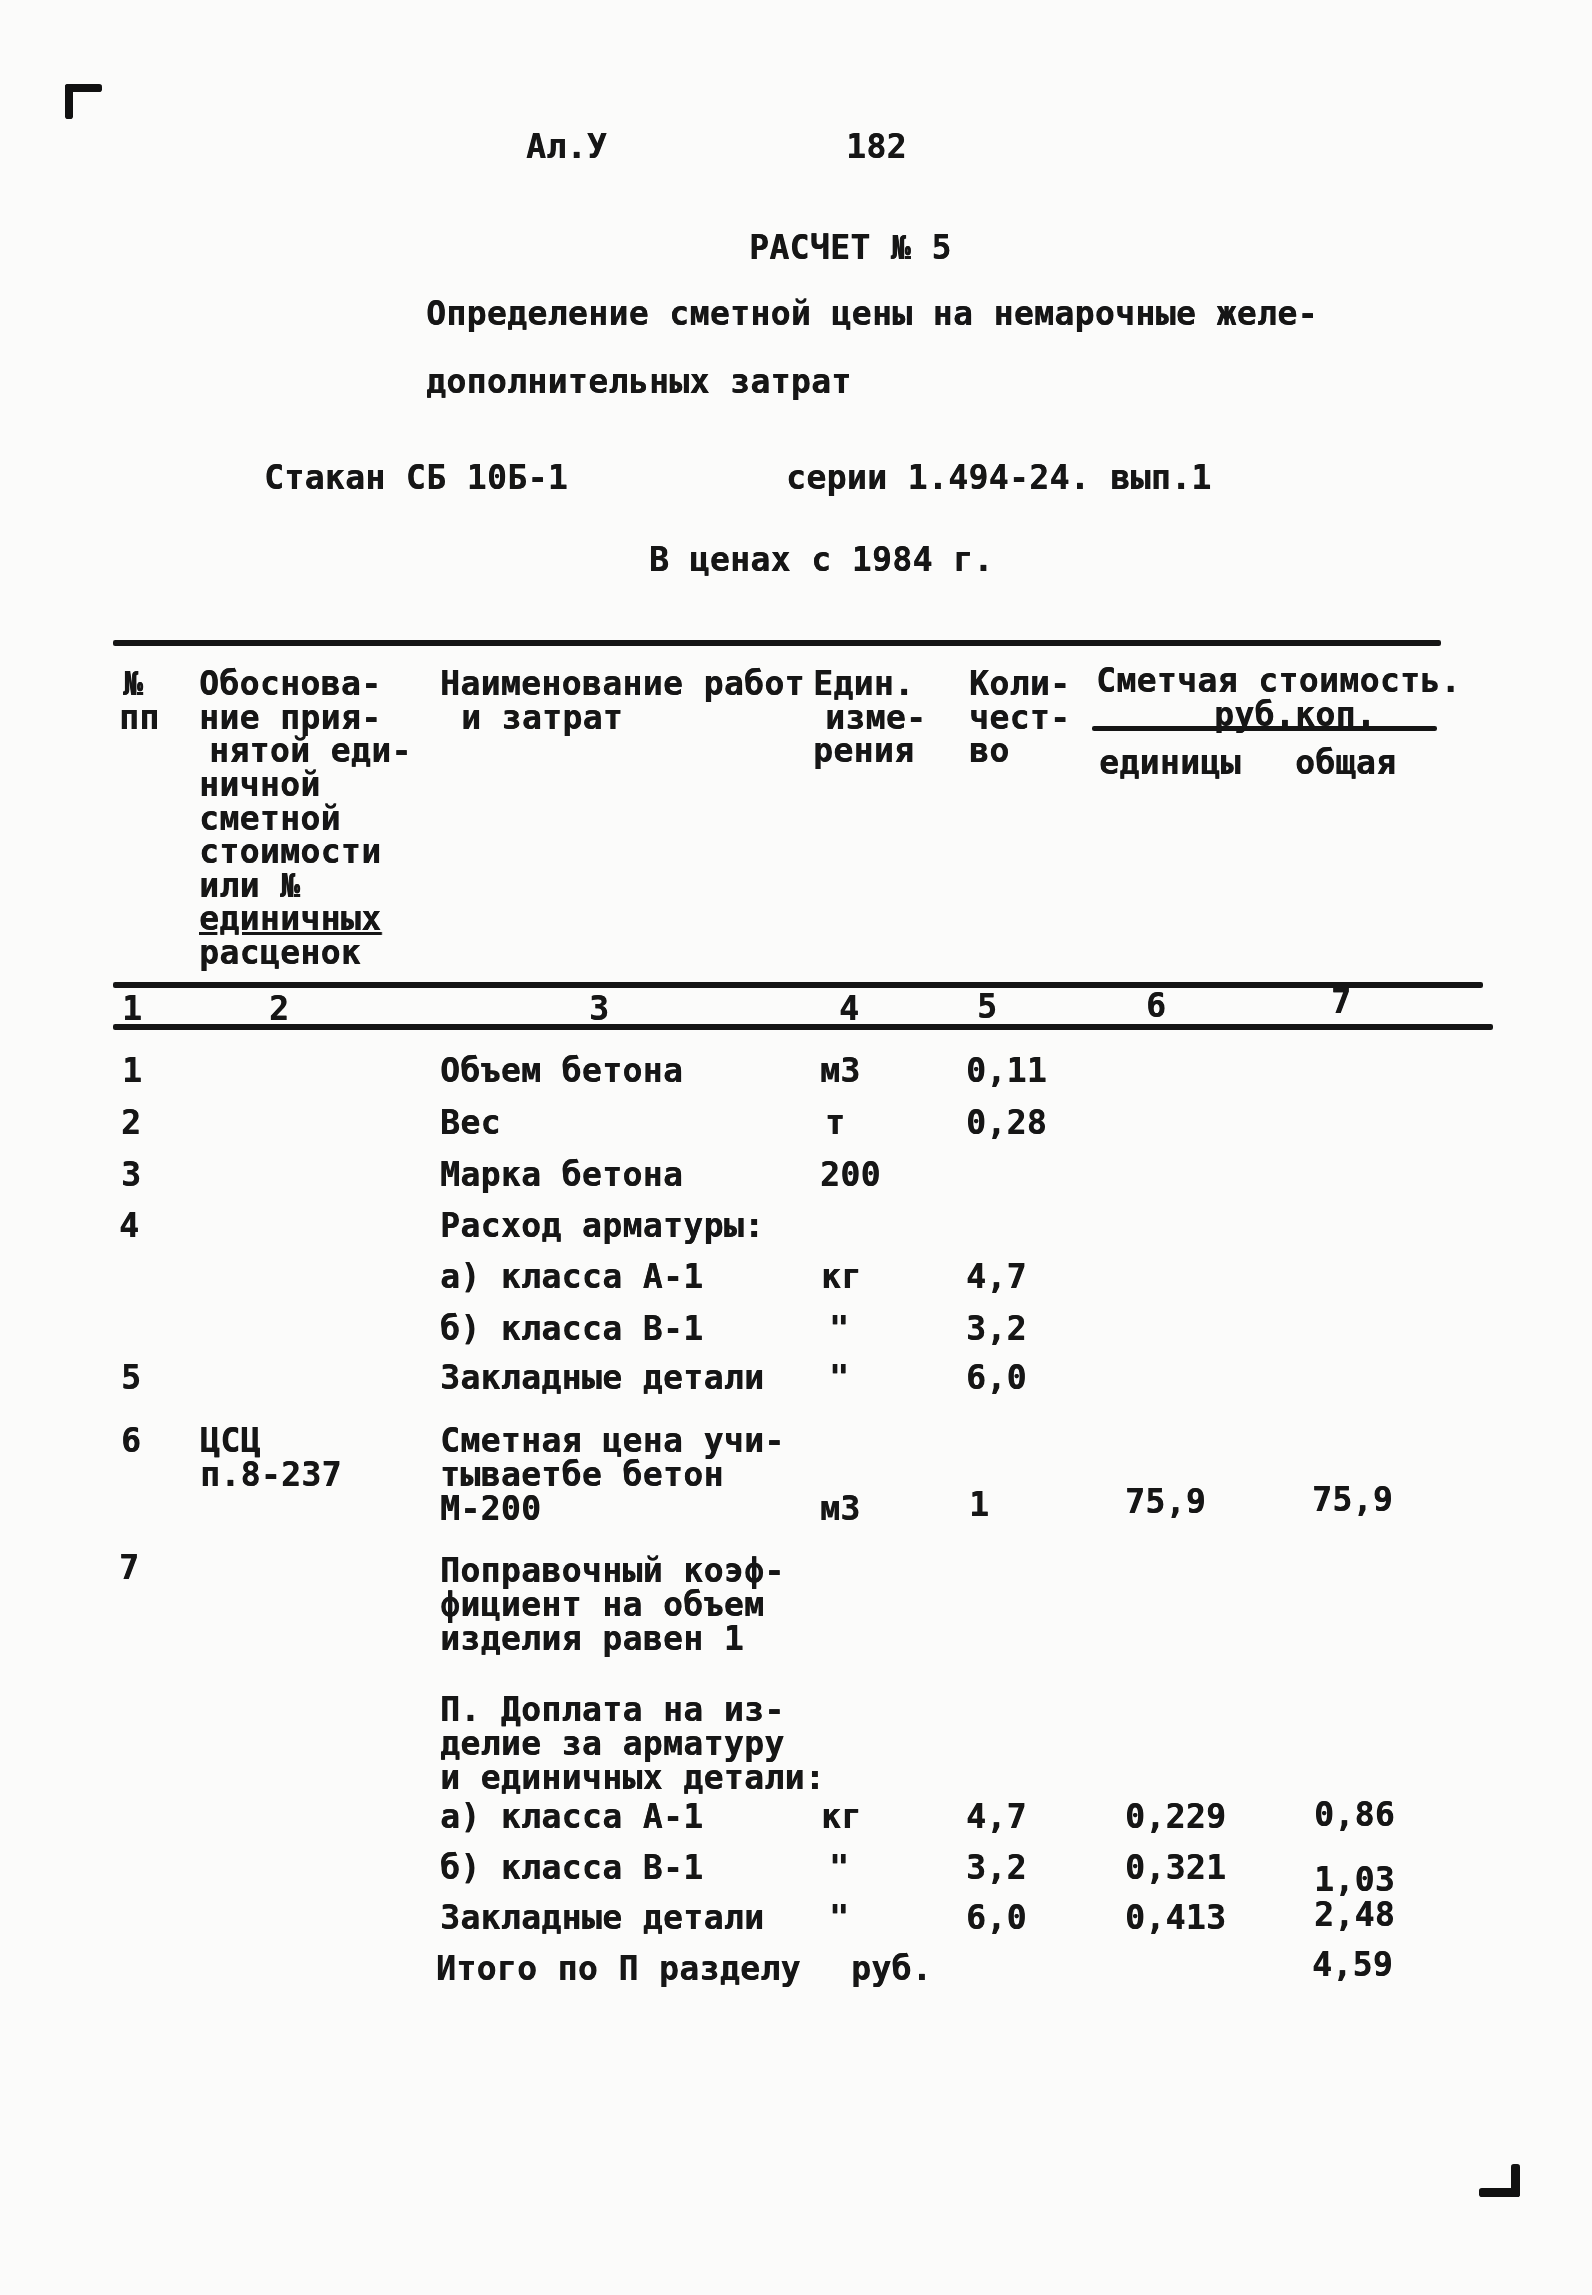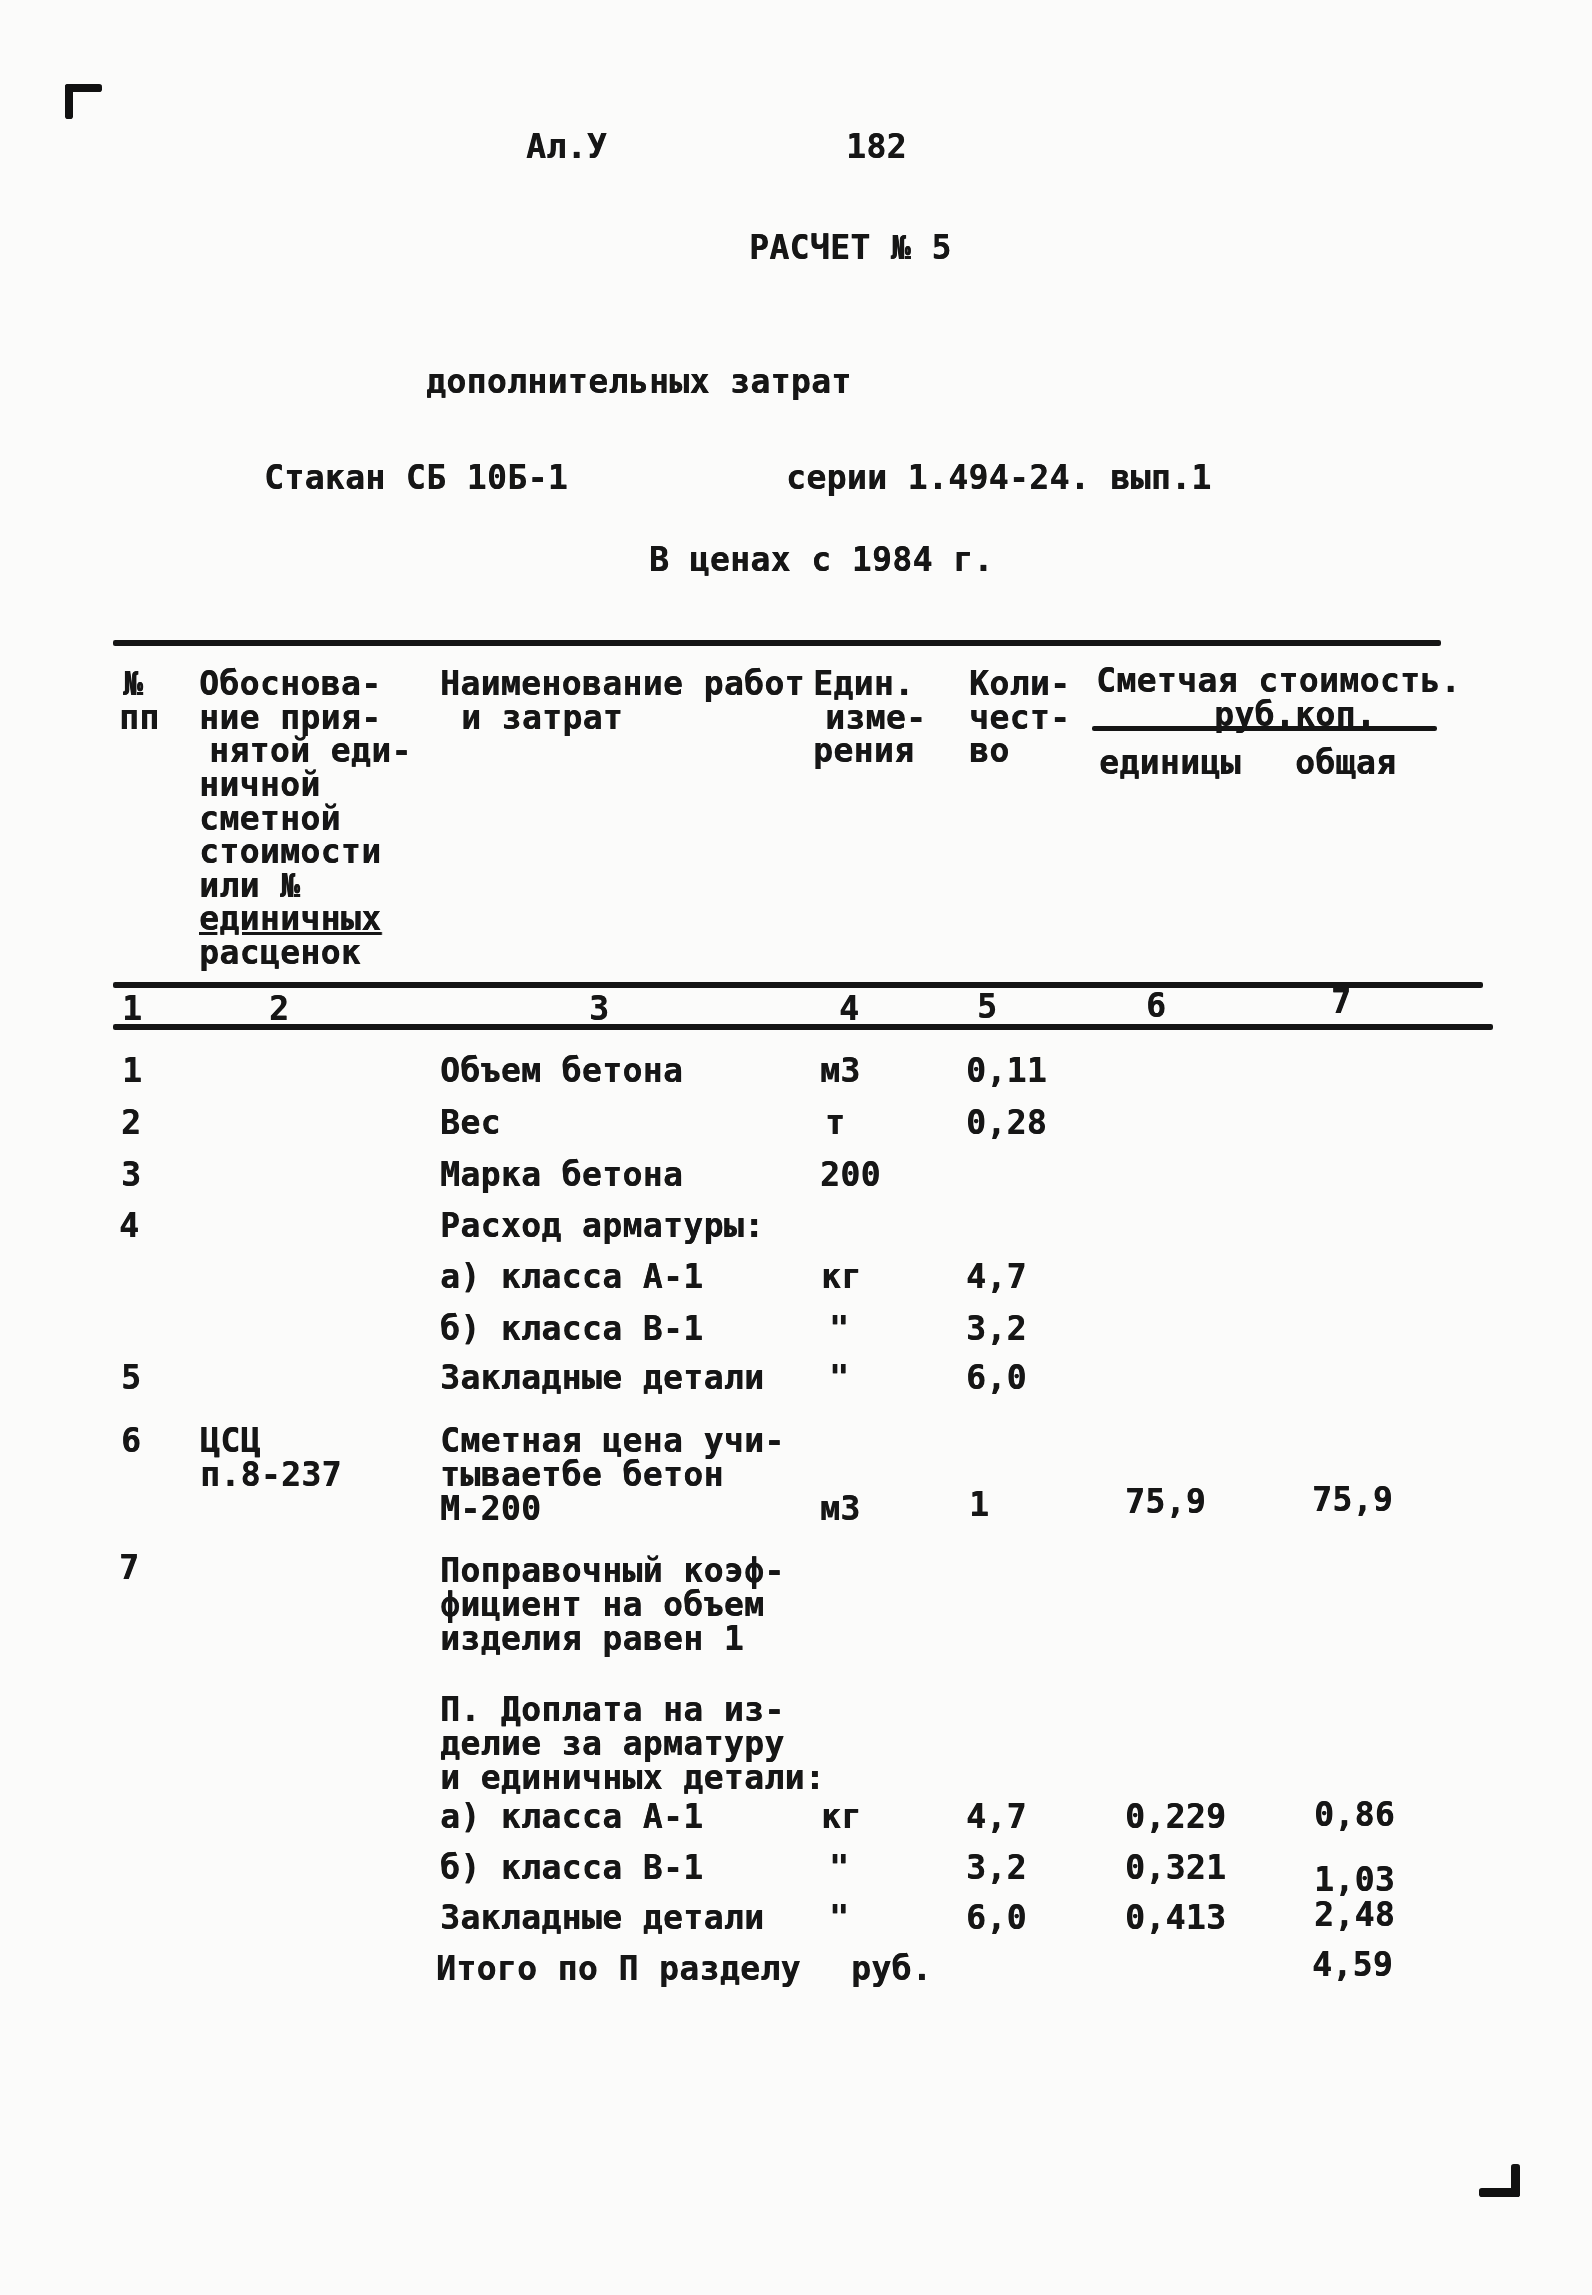--- a/index.html
+++ b/index.html
@@ -40,20 +40,21 @@
   <div>
     <div class="bar" style="left:1479px;top:2188px;width:41px;height:8.5px;"></div>
     <div class="bar" style="left:1511px;top:2164px;width:9.2px;height:33px;"></div>
   </div>
 
   <span class="t" style="left:526px;top:130px;">Ал.У</span>
   <span class="t" style="left:846px;top:130px;">182</span>
 
   <span class="t" style="left:749px;top:231px;">РАСЧЕТ № 5</span>
 
+  <span class="t" style="left:426px;top:297px;">Определение сметной цены на немарочные желе-</span>
   <span class="t" style="left:426px;top:365px;">дополнительных затрат</span>
 
   <span class="t" style="left:264px;top:461px;">Стакан СБ 10Б-1</span>
   <span class="t" style="left:786px;top:461px;">серии 1.494-24. вып.1</span>
 
   <span class="t" style="left:649px;top:543px;">В ценах с 1984 г.</span>
 
   <div class="rule" style="left:113px;top:640px;width:1328px;height:6.4px;"></div>
   <div class="rule" style="left:113px;top:982px;width:1370px;height:6.4px;"></div>
   <div class="rule" style="left:113px;top:1024px;width:1380px;height:6.4px;"></div>

